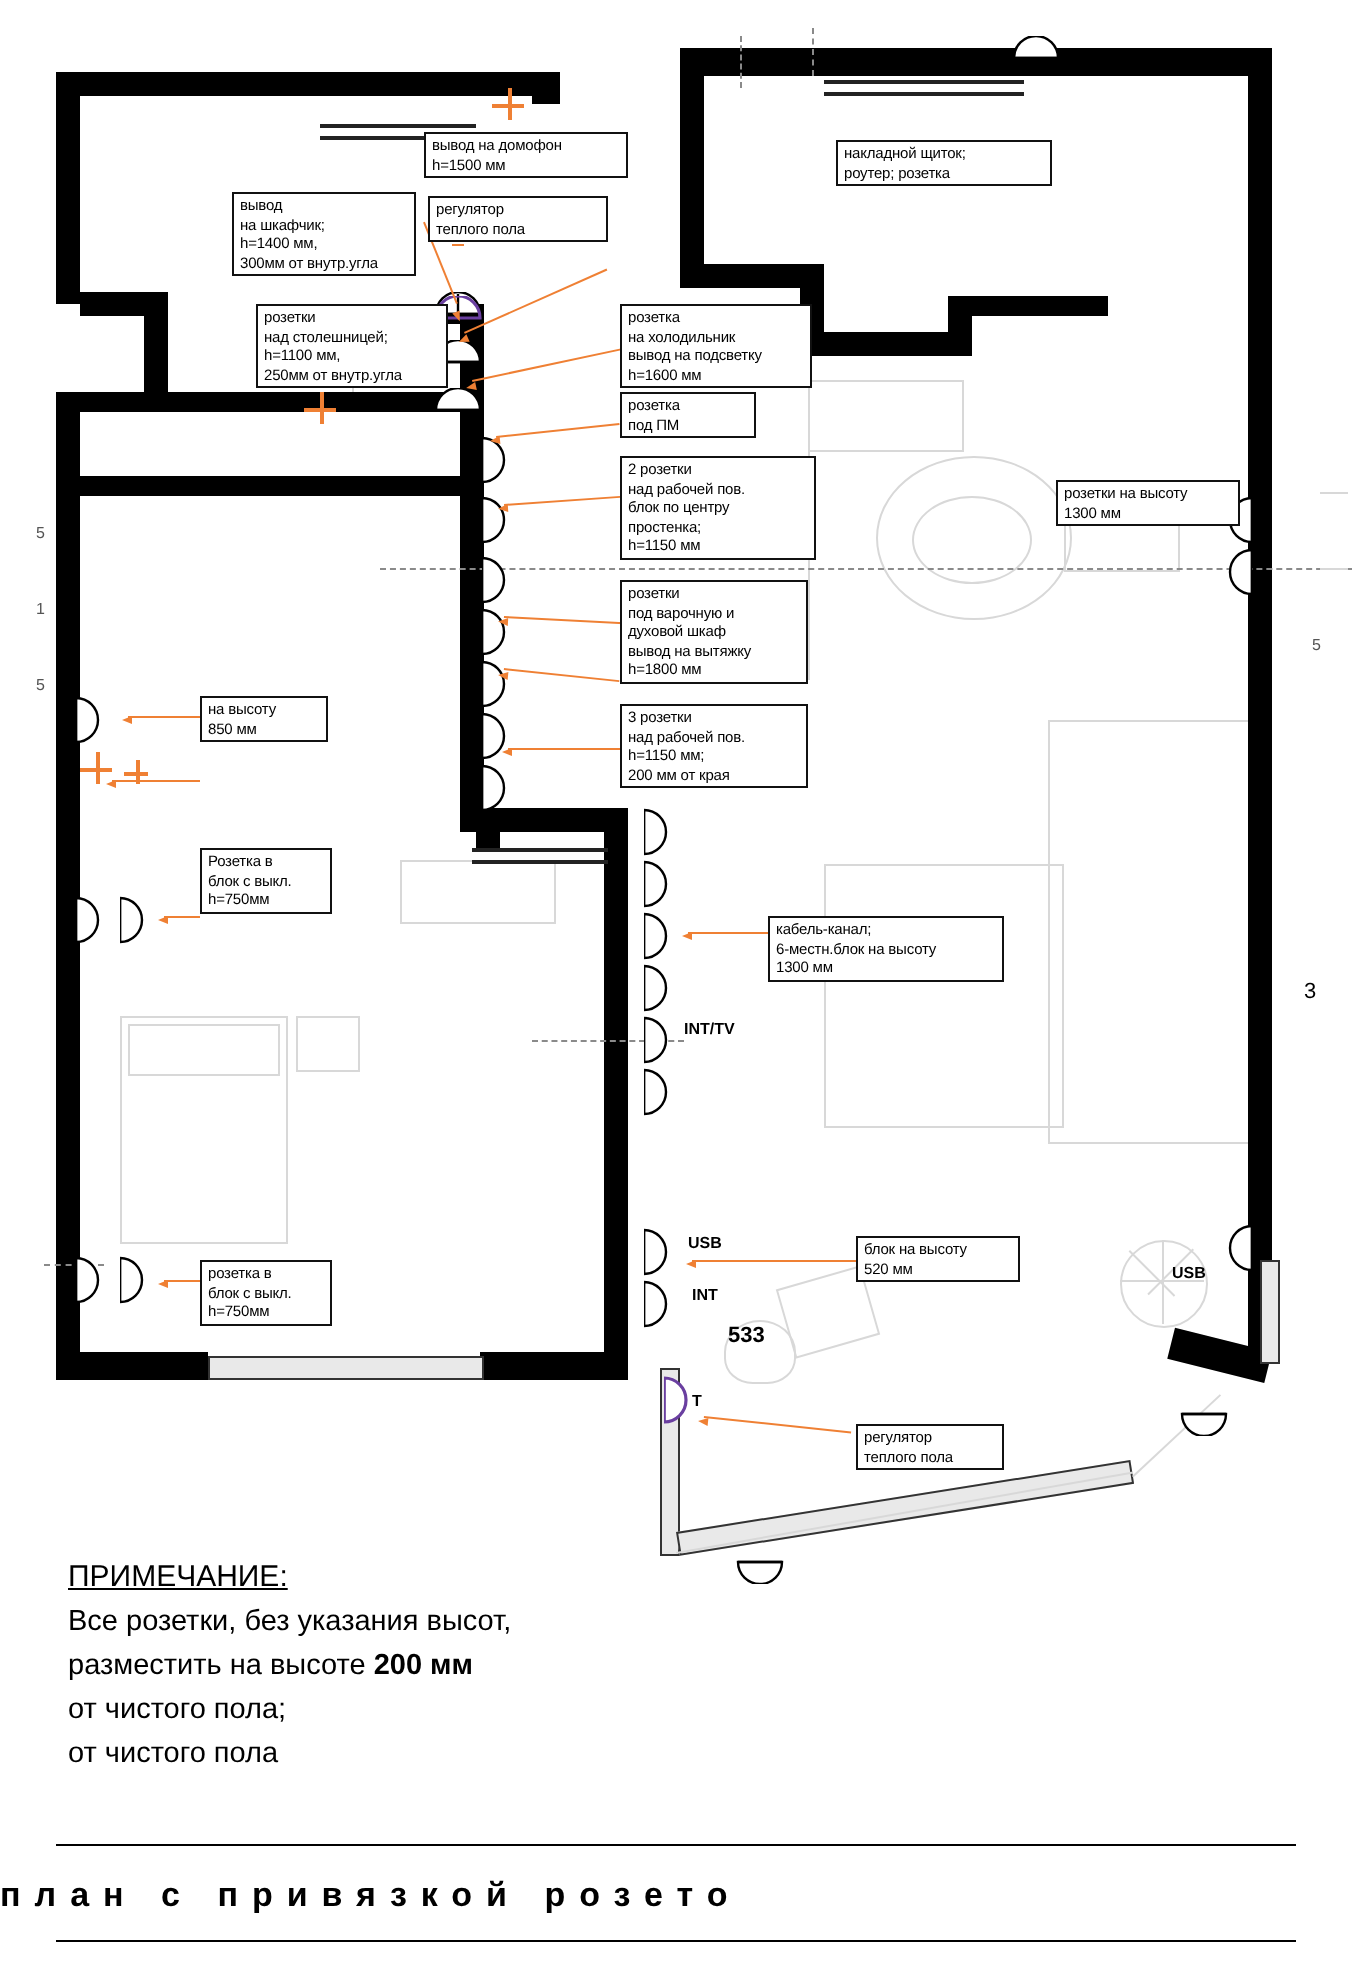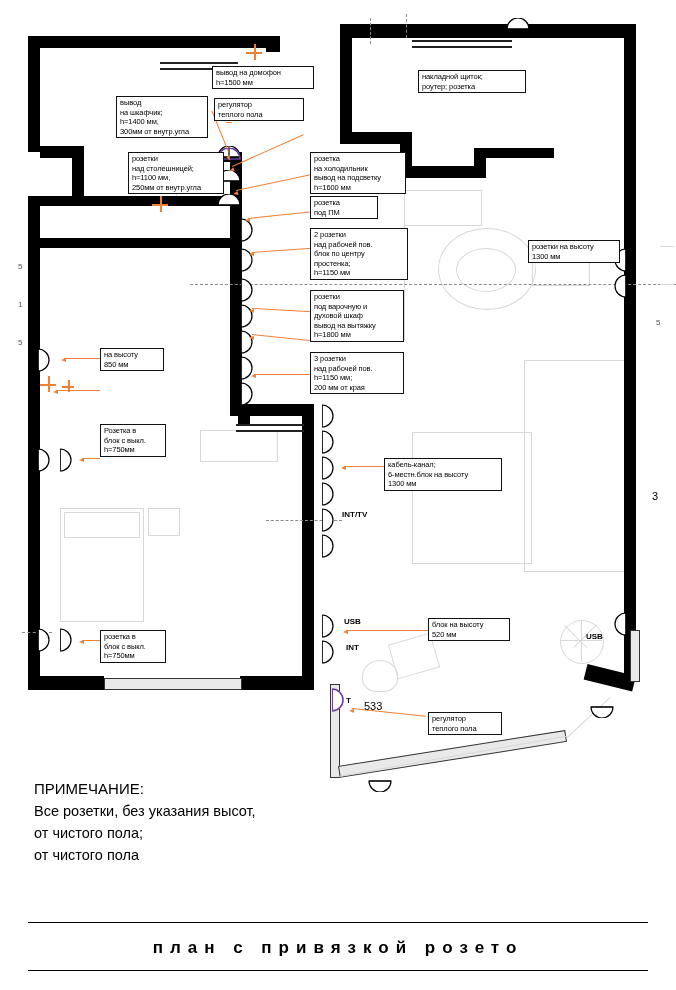--- a/index.html
+++ b/index.html
@@ -130,31 +130,32 @@
   #note {
     position: absolute;
     left: 34px;
     top: 778px;
     width: 520px;
     font-size: 14.5px;
     line-height: 22px;
     color: #000;
   }
   #note .hdr {
+    text-decoration: underline;
     font-size: 15px;
   }
   #note b { font-weight: bold; }
 
   
   #title {
     position: absolute;
     left: 0;
     top: 938px;
     width: 676px;
-    text-align: center;
+    text-align: left;
     font-size: 17px;
     font-weight: bold;
     letter-spacing: 7px;
     color: #000;
     white-space: nowrap;
     overflow: hidden;
   }
   .rule {
     position: absolute;
     background: #000;
@@ -526,33 +527,34 @@
   <div class="label" style="left:428px;top:618px;width:74px;">блок на высоту
 520 мм</div>
   <div class="label" style="left:428px;top:712px;width:66px;">регулятор
 теплого пола</div>
 
   <div class="smalltag" style="left:342px;top:510px;">INT/TV</div>
   <div class="smalltag" style="left:344px;top:617px;">USB</div>
   <div class="smalltag" style="left:346px;top:643px;">INT</div>
   <div class="smalltag" style="left:586px;top:632px;">USB</div>
   <div class="smalltag" style="left:346px;top:696px;">T</div>
-  <div class="numtag" style="left:364px;top:700px;">533</div>
+  <div class="numtag" style="left:364px;top:662px;font-weight:bold;">533</div>
   <div class="numtag" style="left:652px;top:490px;">3</div>
   <div class="dimtag" style="left:656px;top:318px;">5</div>
   <div class="dimtag" style="left:18px;top:262px;">5</div>
   <div class="dimtag" style="left:18px;top:300px;">1</div>
   <div class="dimtag" style="left:18px;top:338px;">5</div>
 
   <div class="faintline" style="left:660px;top:246px;width:14px;height:1px;"></div>
   <div class="faintline" style="left:660px;top:284px;width:14px;height:1px;"></div>
 
   <div id="note">
     <div class="hdr">ПРИМЕЧАНИЕ:</div>
     <div>Все розетки, без указания высот,</div>
+    <div><span>разместить на высоте </span><b>200 мм</b></div>
     <div>от чистого пола;</div>
     <div>от чистого пола</div>
   </div>
 
   <div class="rule" style="left:28px;top:922px;width:620px;"></div>
   <div id="title">план с привязкой розето</div>
   <div class="rule" style="left:28px;top:970px;width:620px;"></div>
 
 </div>
 

